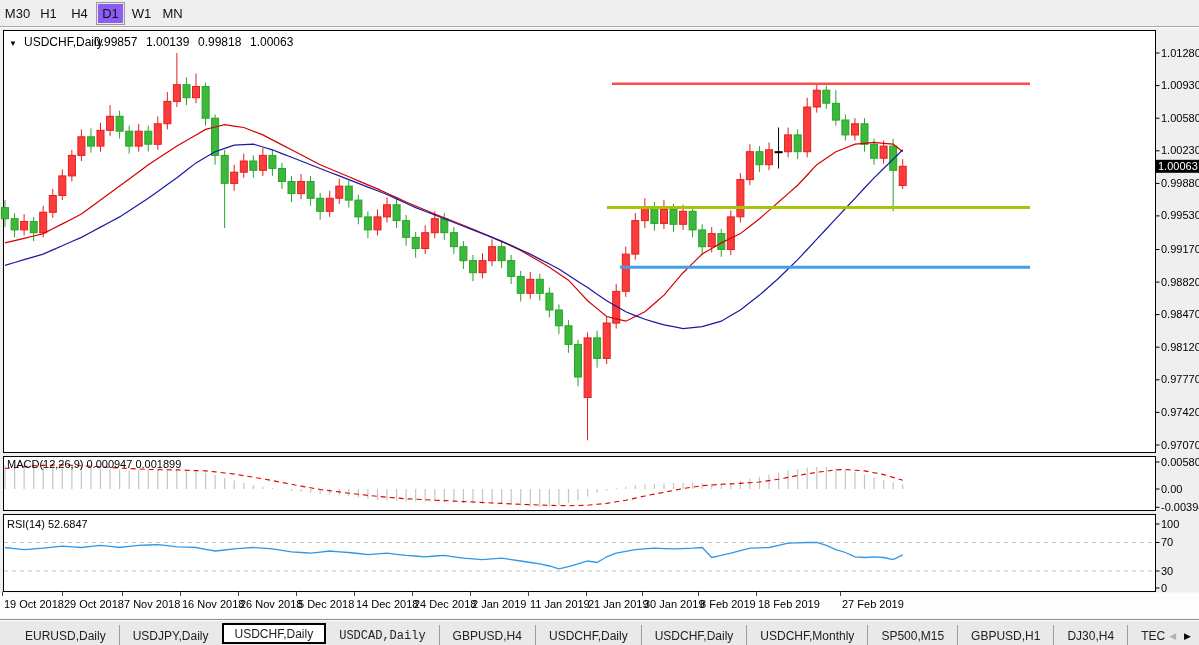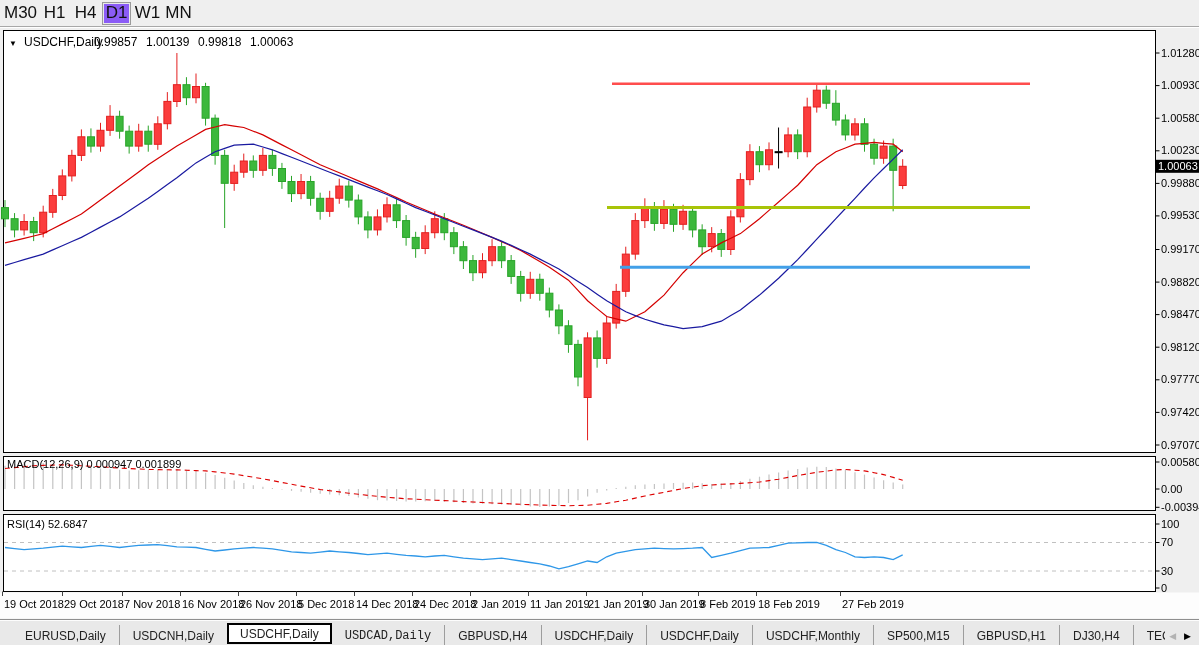--- a/index.html
+++ b/index.html
@@ -3,21 +3,21 @@
 <meta charset="utf-8">
 <style>
   html,body{margin:0;padding:0;}
   body{width:1199px;height:645px;position:relative;background:#efefef;
        font-family:"Liberation Sans",sans-serif;overflow:hidden;}
   
   .toolbar{position:absolute;top:0;left:0;width:1199px;height:27px;
            background:#efefef;border-bottom:1px solid #a8a8a8;
            box-shadow:0 1px 0 #ffffff;display:flex;align-items:center;padding-left:2px;box-sizing:border-box;}
   .tf-btn{height:21px;min-width:27px;margin:8px 1px;display:flex;align-items:center;justify-content:center;
-          font-size:17px;color:#111;border:1px solid transparent;background:transparent;cursor:default;}
+          font-size:13px;color:#111;border:1px solid transparent;background:transparent;cursor:default;}
   .tf-btn.active{background:#8b5cf6;border:1px solid #9a9a9a;box-shadow:inset 0 0 0 1px #e8e8e8;}
   
   #chart-svg{position:absolute;top:0;left:0;}
   
   .tabbar{position:absolute;left:0;bottom:0;width:1199px;height:26px;background:#e9e9e9;
           border-top:1px solid #8f8f8f;box-shadow:inset 0 1px 0 #fdfdfd;
           display:flex;align-items:flex-end;box-sizing:border-box;}
   .tabs{display:flex;align-items:flex-end;height:40px;flex:1;overflow:hidden;}
   .tab{height:17px;padding:2px 13px 1px 13px;font-size:12px;color:#222;display:flex;align-items:center;
        border-left:1px solid #9d9d9d;white-space:nowrap;cursor:default;}
@@ -422,21 +422,21 @@
     <text x="700" y="608" font-size="11" fill="#000" font-family="&quot;Liberation Sans&quot;,sans-serif">8 Feb 2019</text>
     <line x1="756.5" x2="756.5" y1="591.5" y2="596" stroke="#444"></line>
     <text x="758" y="608" font-size="11" fill="#000" font-family="&quot;Liberation Sans&quot;,sans-serif">18 Feb 2019</text>
     <line x1="840.5" x2="840.5" y1="591.5" y2="596" stroke="#444"></line>
     <text x="842" y="608" font-size="11" fill="#000" font-family="&quot;Liberation Sans&quot;,sans-serif">27 Feb 2019</text>
   </svg>
 
 <div class="tabbar">
   <div class="tabs" id="tabs">
       <div class="tab">EURUSD,Daily</div>
-      <div class="tab">USDCNH,Daily</div>
+      <div class="tab">USDJPY,Daily</div>
       <div class="tab active">USDCHF,Daily</div>
       <div class="tab">USDCAD,Daily</div>
       <div class="tab">GBPUSD,H4</div>
       <div class="tab">USDCHF,Daily</div>
       <div class="tab">USDCHF,Daily</div>
       <div class="tab">USDCHF,Monthly</div>
       <div class="tab">SP500,M15</div>
       <div class="tab">GBPUSD,H1</div>
       <div class="tab">DJ30,H4</div>
       <div class="tab">TECH100,H1</div>

